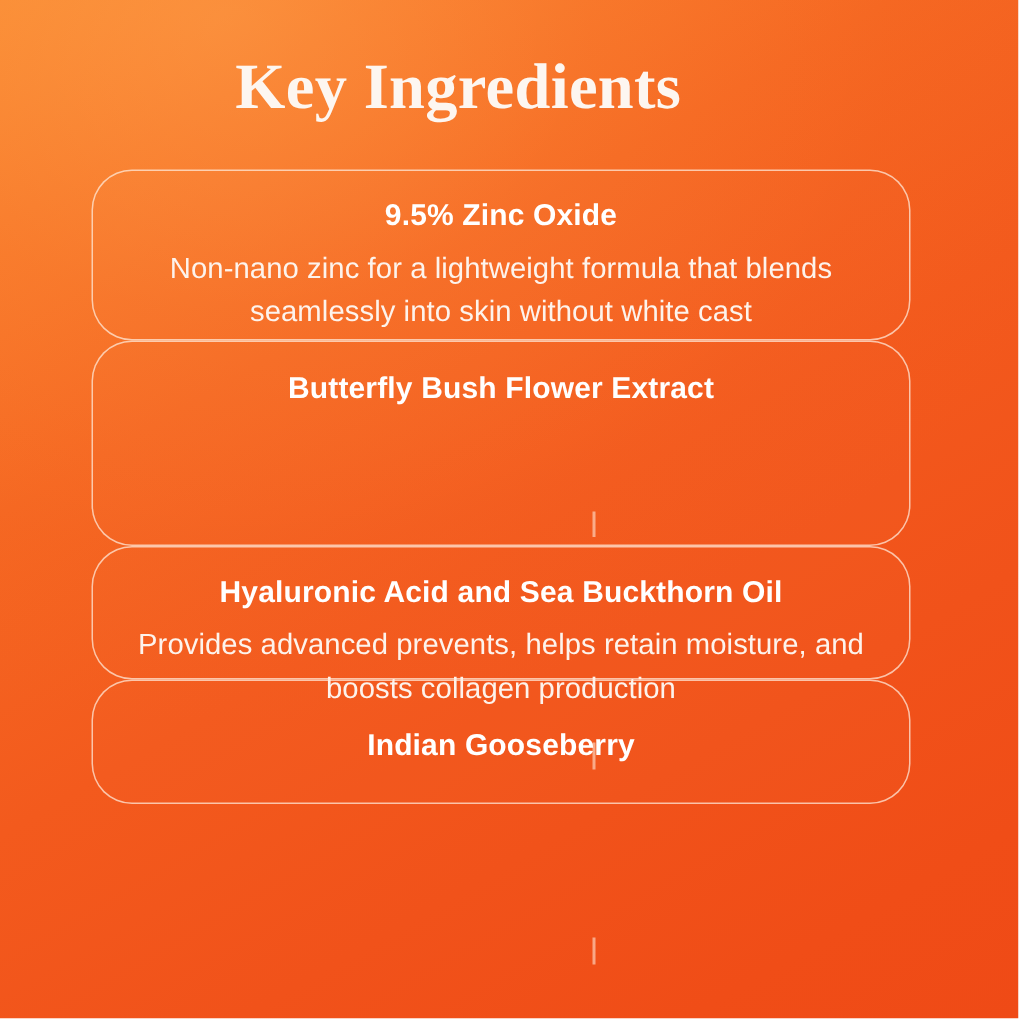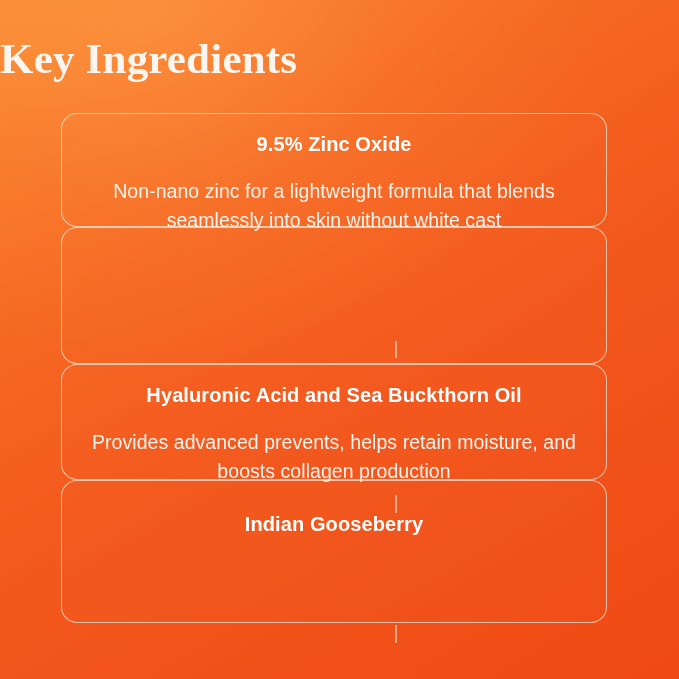--- a/index.html
+++ b/index.html
@@ -36,21 +36,21 @@
                 rgba(255,120,40,0.03) 55%,
                 rgba(0,0,0,0) 74%);
     pointer-events: none;
   }
 
   .title {
     position: absolute;
     top: 33px;
     left: 0;
     width: 611px;
-    text-align: left;
+    text-align: center;
     font-family: "Liberation Serif", serif;
     font-weight: bold;
     font-size: 43px;
     line-height: 52px;
     letter-spacing: 0.2px;
     color: #FDF6F0;
     z-index: 3;
   }
 
   .stack {
@@ -68,21 +68,21 @@
     width: 2px;
     background: rgba(255, 240, 225, 0.55);
     z-index: 1;
   }
 
   .card {
     position: relative;
     box-sizing: border-box;
     width: 546px;
     border: 1.4px solid rgba(255, 238, 224, 0.72);
-    border-radius: 16px;
+    border-radius: 27px;
     background: rgba(255, 255, 255, 0.012);
     text-align: center;
     color: #FFFFFF;
     z-index: 2;
   }
 
   .card + .card { margin-top: 0; }
 
   .card-head {
     font-size: 20px;
@@ -93,28 +93,28 @@
     padding: 0 18px;
   }
 
   .card-body {
     font-size: 19.5px;
     font-weight: 400;
     line-height: 29px;
     letter-spacing: 0.05px;
     color: #FDF3EC;
     padding: 0 22px;
-    margin-top: 20px;
+    margin-top: 8px;
   }
 
   
   .c0 { height: 114px; padding-top: 17px; }
   .c1 { height: 137px; padding-top: 18px; margin-top: 17px; }
-  .c2 { height: 116px; padding-top: 17px; margin-top: 18px; }
-  .c3 { height: 143px; padding-top: 30px; margin-top: 18px; }
+  .c2 { height: 89px; padding-top: 17px; margin-top: 18px; }
+  .c3 { height: 83px; padding-top: 30px; margin-top: 18px; }
 
   .conn0 { top: 228px; height: 17px; }
   .conn1 { top: 382px; height: 18px; }
   .conn2 { top: 512px; height: 18px; }
 </style>
 </head>
 <body>
 
 <div id="poster">
 
@@ -125,20 +125,21 @@
     <div class="connector conn0"></div>
     <div class="connector conn1"></div>
     <div class="connector conn2"></div>
 
     <div class="card c0">
       <div class="card-head">9.5% Zinc Oxide</div>
       <div class="card-body">Non-nano zinc for a lightweight formula that blends seamlessly into skin without white cast</div>
     </div>
 
     <div class="card c1">
+      <div class="card-head">Butterfly Bush Flower Extract</div>
     </div>
 
     <div class="card c2">
       <div class="card-head">Hyaluronic Acid and Sea Buckthorn Oil</div>
       <div class="card-body">Provides advanced prevents, helps retain moisture, and boosts collagen production</div>
     </div>
 
     <div class="card c3">
       <div class="card-head">Indian Gooseberry</div>
     </div>

